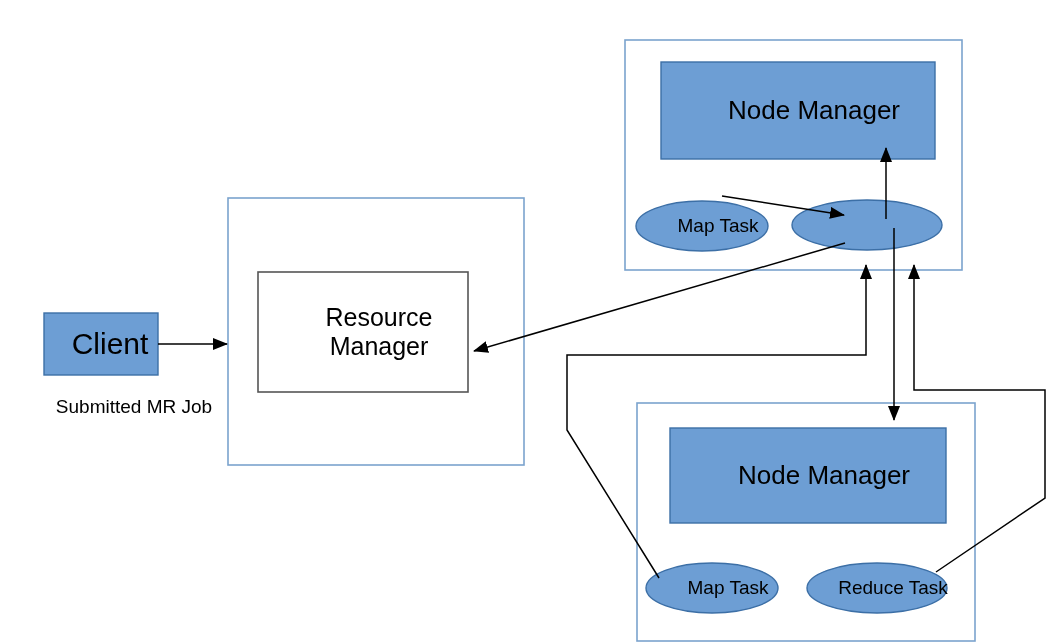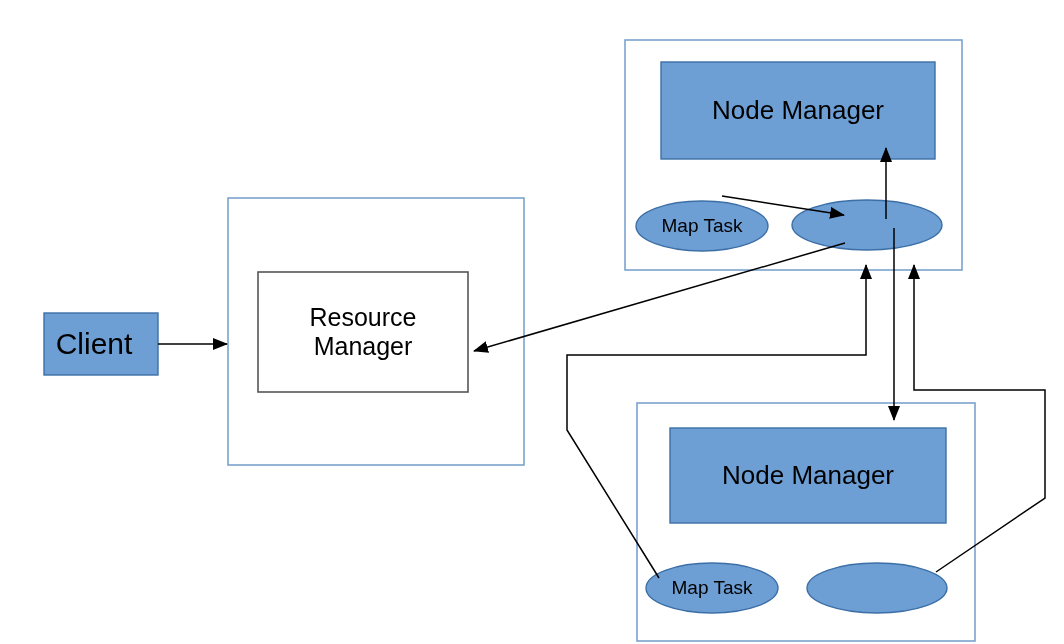--- a/index.html
+++ b/index.html
@@ -27,20 +27,21 @@
   .txt {
     position: absolute;
     display: flex;
     align-items: center;
     justify-content: center;
     text-align: center;
     color: #000000;
     line-height: 1.15;
     pointer-events: none;
     white-space: pre-line;
+    padding-left: 16px;
   }
 </style>
 </head>
 <body>
 
 <div id="canvas">
 
   <svg class="layer" viewBox="0 0 1064 644" xmlns="http://www.w3.org/2000/svg">
     <defs>
       <marker id="arrowhead" markerWidth="10" markerHeight="8" refX="9.2" refY="4" orient="auto" markerUnits="userSpaceOnUse">
@@ -83,27 +84,29 @@
 
     <line x1="894" y1="228" x2="894" y2="420" stroke="#000000" stroke-width="1.5" marker-end="url(#arrowhead-big)"></line>
 
     <path d="M 659 578 L 567 430 L 567 355 L 866 355 L 866 265" fill="none" stroke="#000000" stroke-width="1.5" marker-end="url(#arrowhead-big)"></path>
 
     <path d="M 936 572 L 1045 498 L 1045 390 L 914 390 L 914 265" fill="none" stroke="#000000" stroke-width="1.5" marker-end="url(#arrowhead-big)"></path>
   </svg>
 
   <div class="txt" style="left:44px; top:313px; width:100px; height:62px; font-size:30px;">Client</div>
 
+  <div class="txt" style="left:10px; top:395px; width:216px; height:24px; font-size:19px;">Submitted MR Job</div>
 
   <div class="txt" style="left:258px; top:272px; width:210px; height:120px; font-size:25px;">Resource
 Manager</div>
 
   <div class="txt" style="left:661px; top:62px; width:274px; height:97px; font-size:26px;">Node Manager</div>
 
   <div class="txt" style="left:670px; top:428px; width:276px; height:95px; font-size:26px;">Node Manager</div>
 
   <div class="txt" style="left:636px; top:201px; width:132px; height:50px; font-size:19px;">Map Task</div>
 
 
   <div class="txt" style="left:646px; top:563px; width:132px; height:50px; font-size:19px;">Map Task</div>
 
+  <div class="txt" style="left:807px; top:563px; width:140px; height:50px; font-size:19px;">Reduce Task</div>
 
 </div>
 
 </body></html>

